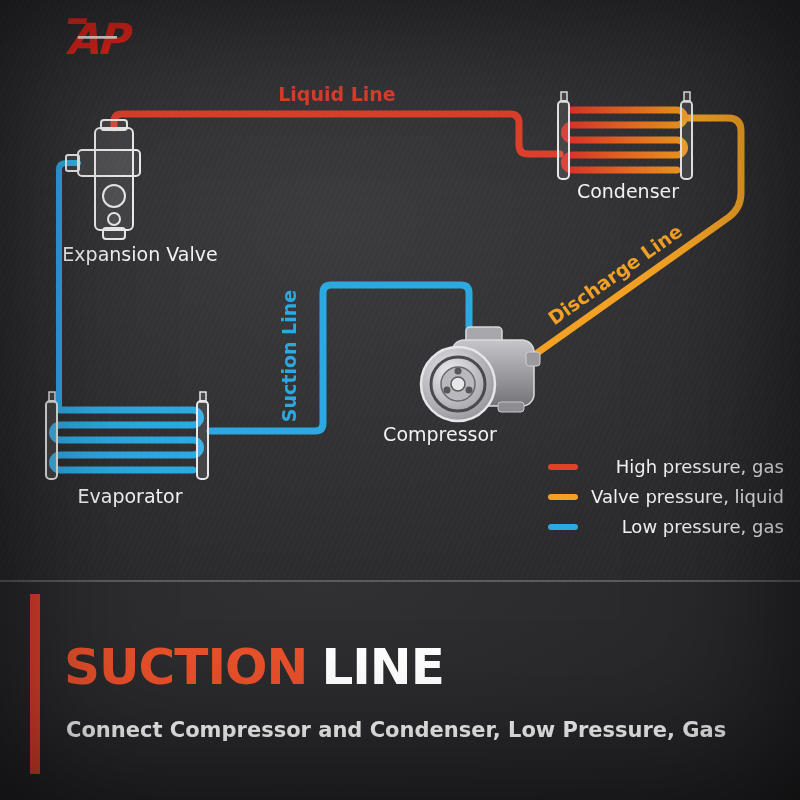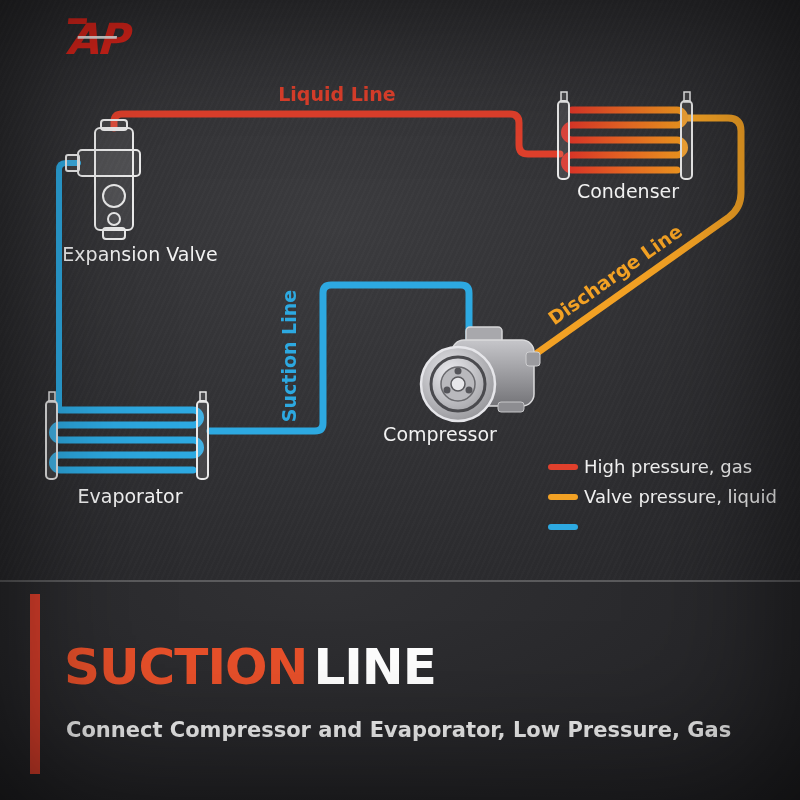--- a/index.html
+++ b/index.html
@@ -30,40 +30,40 @@
   .manifold{fill:rgba(255,255,255,0.10);stroke:#e9e9e9;stroke-width:2;}
   .stub{fill:rgba(255,255,255,0.10);stroke:#e9e9e9;stroke-width:1.5;}
   .valve-part{fill:rgba(255,255,255,0.08);stroke:#ededed;stroke-width:2;}
   .line-label{font-weight:bold;font-size:19px;}
   .lbl-red{fill:#e0402c;}
   .lbl-orange{fill:#f2a124;}
   .lbl-blue{fill:#2da9e1;}
   .comp-label{fill:#f2f2f2;font-size:19px;}
   
   .legend{position:absolute;left:548px;top:456px;display:flex;flex-direction:column;gap:9px;}
-  .legend-item{display:flex;align-items:center;gap:6px;height:21px;}
+  .legend-item{display:flex;align-items:center;gap:13px;height:21px;justify-content:space-between;}
   .swatch{width:30px;height:6px;border-radius:3px;display:inline-block;}
   .sw-0{background:#e0402c;}
   .sw-1{background:#f2a124;}
   .sw-2{background:#2da9e1;}
   .legend-label{color:#f0f0f0;font-size:18px;}
   
   .logo{position:absolute;left:56px;top:12px;width:112px;height:50px;}
   
   .footer{
     position:absolute;left:0;top:580px;width:800px;height:220px;
     border-top:2px solid rgba(255,255,255,0.25);
     background:radial-gradient(120% 170% at 40% 0%, #313134 0%, #232326 65%, #1c1c1f 100%);
   }
   .accent-bar{position:absolute;left:30px;top:12px;width:10px;height:180px;background:#e0402c;}
   .footer-title{
     position:absolute;left:64px;top:60px;margin:0;
     font-size:50px;font-weight:bold;letter-spacing:-1px;line-height:1;color:#ffffff;white-space:nowrap;
   }
-  .footer-title .t-accent{color:#e8502a;margin-right:6px;}
+  .footer-title .t-accent{color:#e8502a;margin-right:14px;}
   .footer-subtitle{
     position:absolute;left:66px;top:136px;margin:0;
     font-size:21px;font-weight:bold;color:#f0f0f0;white-space:nowrap;
   }
 </style>
 </head>
 <body>
 
 <div class="stage"></div>
 <div class="grain"></div>
@@ -142,32 +142,33 @@
   <div class="legend-item">
     <span class="swatch sw-0"></span>
     <span class="legend-label">High pressure, gas</span>
   </div>
   <div class="legend-item">
     <span class="swatch sw-1"></span>
     <span class="legend-label">Valve pressure, liquid</span>
   </div>
   <div class="legend-item">
     <span class="swatch sw-2"></span>
+    <span class="legend-label">Low pressure, gas</span>
   </div>
 </div>
 
 <svg class="logo" viewBox="0 0 120 52">
   <g transform="skewX(-6)">
     <rect x="14" y="6" width="20" height="6" fill="#e2261c"></rect>
     <text x="18" y="44" font-size="46" font-weight="bold" font-style="italic" fill="#e2261c" letter-spacing="-3">AP</text>
     <rect x="26" y="25" width="42" height="3" fill="#ffffff" opacity="0.9"></rect>
   </g>
 </svg>
 
 <div class="footer">
   <div class="accent-bar"></div>
   <h1 class="footer-title">
     <span class="t-accent">SUCTION</span><span class="t-rest">LINE</span>
   </h1>
-  <p class="footer-subtitle">Connect Compressor and Evaporator, Low Pressure, Gas</p>
+  <p class="footer-subtitle">Connect Compressor and Condenser, Low Pressure, Gas</p>
 </div>
 
 <div class="vignette"></div>
 
 </body></html>

